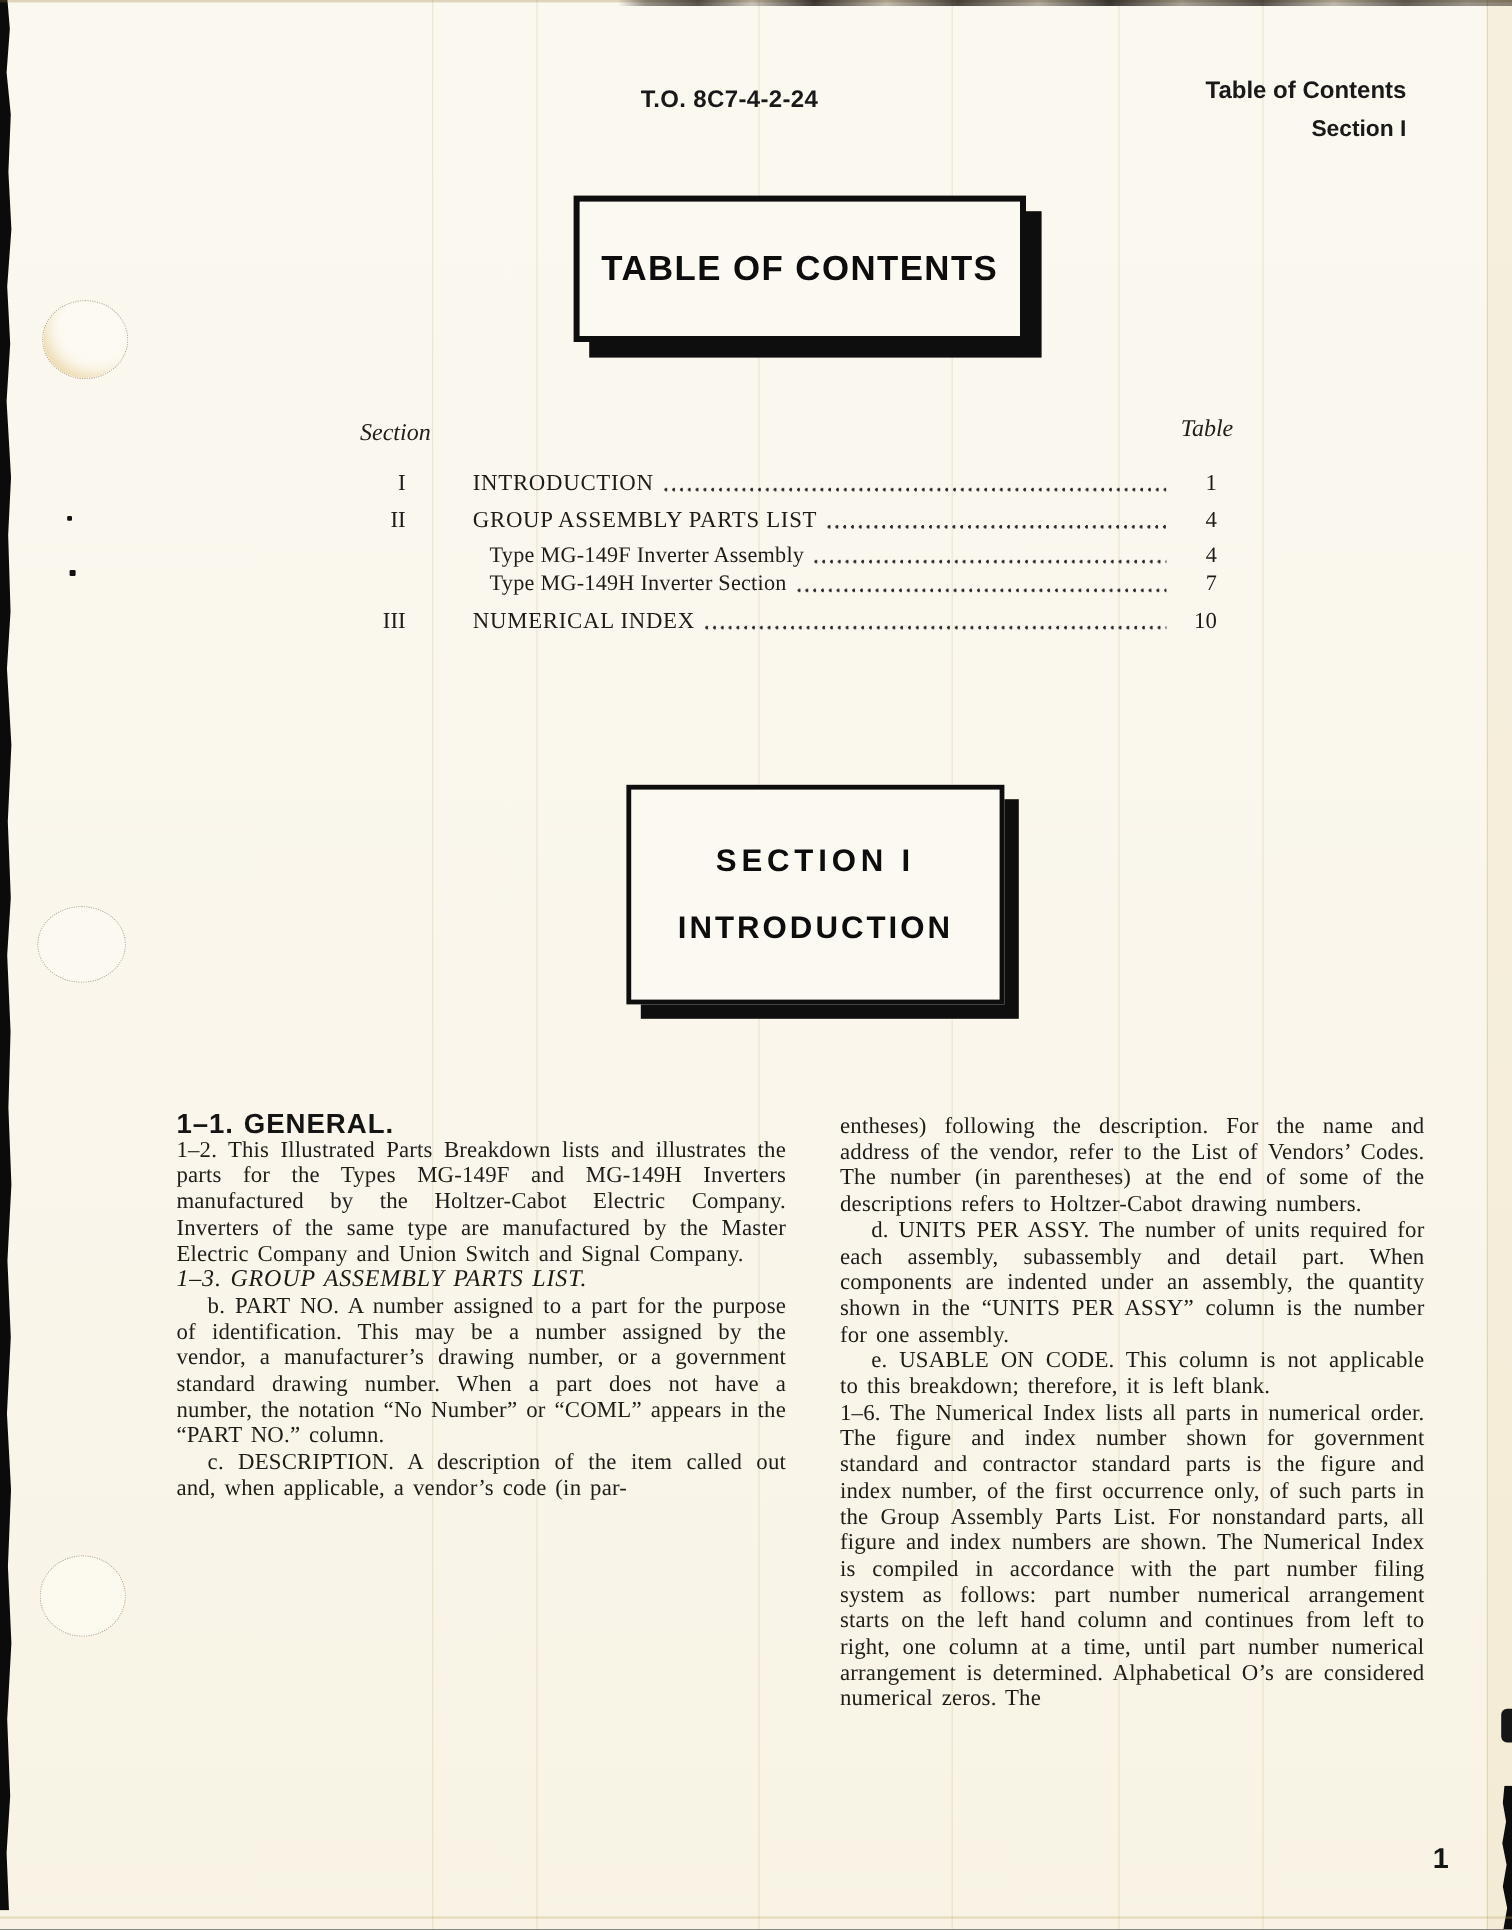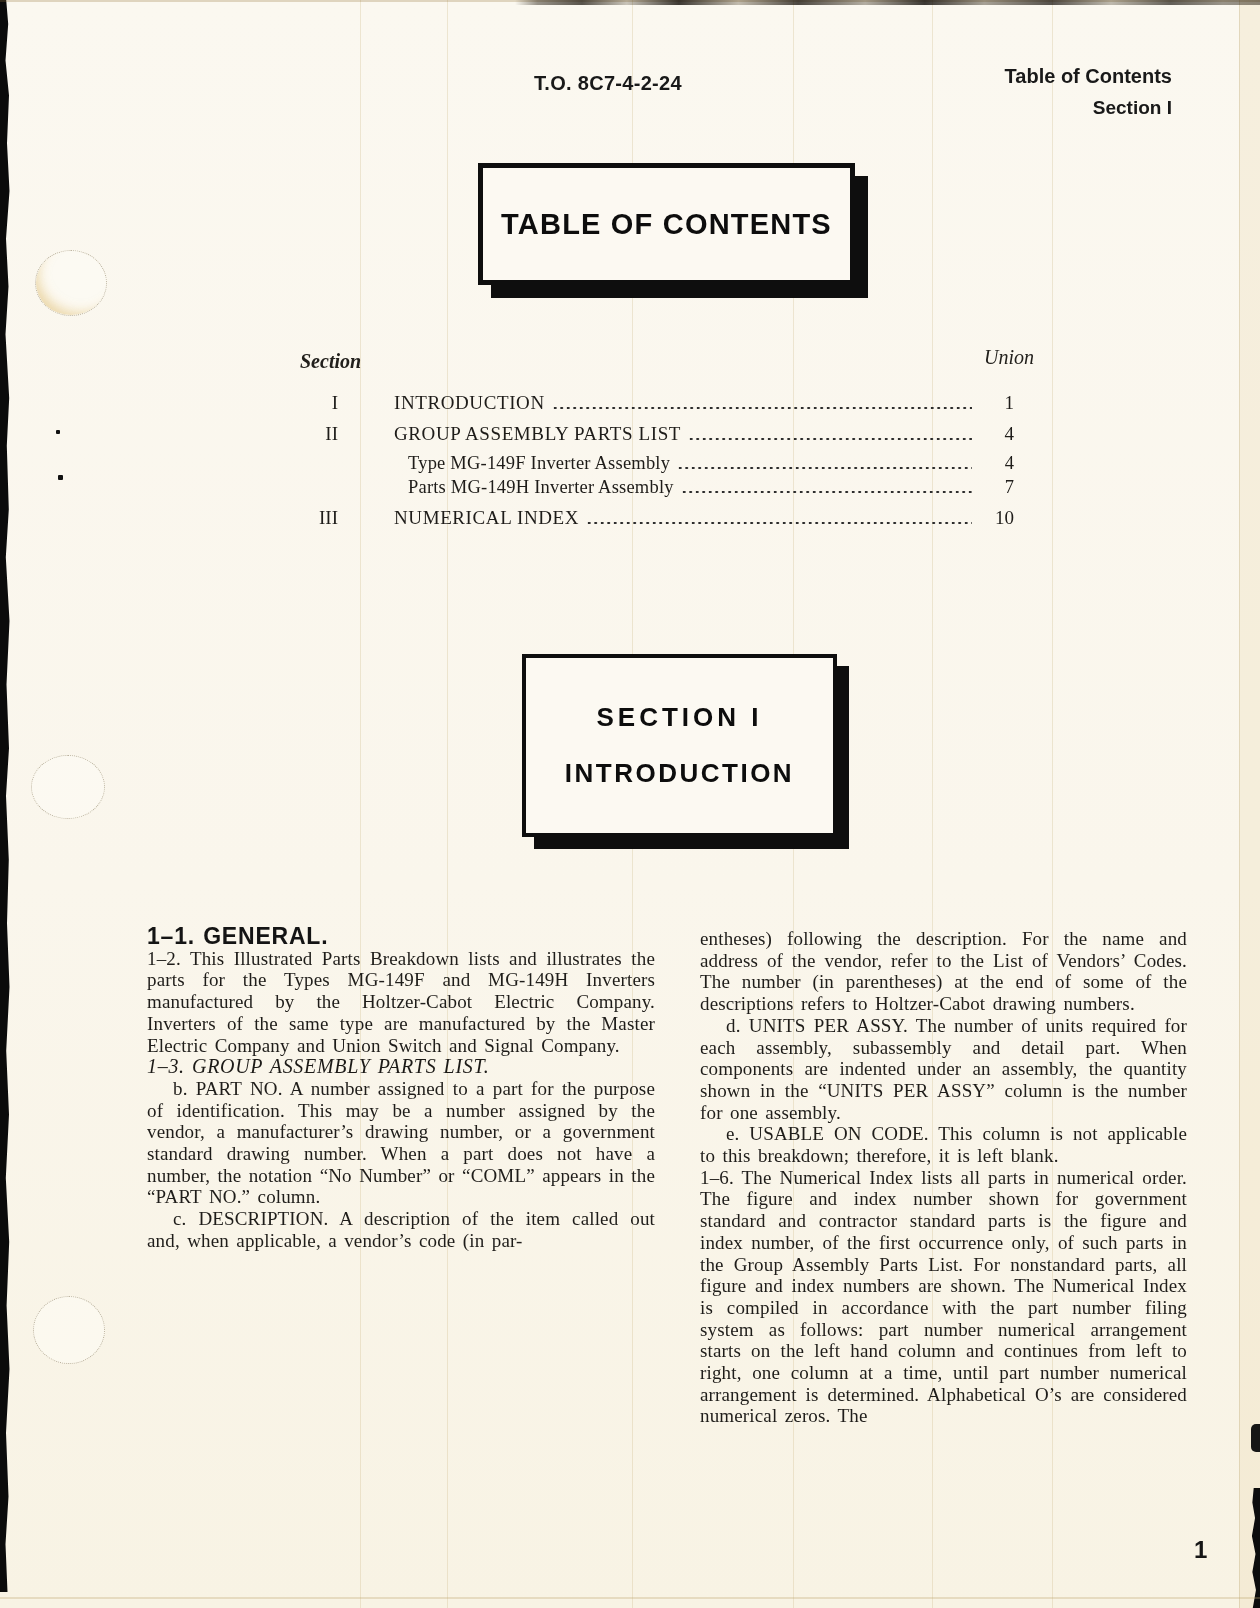--- a/index.html
+++ b/index.html
@@ -44,21 +44,21 @@
   .frame{position:absolute;background:#fcf9f2;border:5px solid #0e0e0e;box-shadow:13px 13px 0 0 #0e0e0e;
          display:flex;align-items:center;justify-content:center;flex-direction:column;
          font-family:"Liberation Sans",sans-serif;font-weight:700;color:#0d0d0d;}
   .toc-frame{left:478px;top:163px;width:367px;height:112px;}
   .toc-frame .t{font-size:29px;letter-spacing:1.2px;}
   .sec-frame{left:522px;top:654px;width:307px;height:175px;border-width:4px;box-shadow:12px 12px 0 0 #0e0e0e;gap:25px;}
   .sec-frame .l1{font-size:26px;letter-spacing:4px;}
   .sec-frame .l2{font-size:26px;letter-spacing:2.5px;}
   
   .toc-hd{position:absolute;font-style:italic;font-size:20px;color:#22201c;}
-  .toc-hd.sec{left:300px;top:350px;font-weight:bold;}
+  .toc-hd.sec{left:300px;top:350px;}
   .toc-hd.pg{left:984px;top:346px;}
   .toc-list{position:absolute;left:298px;top:344px;width:716px;height:200px;}
   .toc-row{position:absolute;left:0;width:100%;display:flex;align-items:baseline;font-size:19px;color:#1e1c19;}
   .toc-row .num{width:40px;text-align:right;flex:0 0 auto;}
   .toc-row .title{flex:0 0 auto;margin-left:56px;letter-spacing:.6px;white-space:nowrap;}
   .toc-row.sub{font-size:18.5px;}
   .toc-row.sub .title{margin-left:110px;letter-spacing:.2px;text-align:right;}
   .toc-row .dots{flex:1 1 auto;height:16px;margin:0 8px 0 7px;align-self:flex-end;
     background-image:radial-gradient(circle at 3px 3px,#2b2b2b 1.25px,rgba(0,0,0,0) 1.5px);
     background-size:6.5px 6px;background-repeat:repeat-x;background-position:left bottom 3px;}
@@ -106,42 +106,42 @@
 
   <div class="hdr hdr-to">T.O. 8C7-4-2-24</div>
   <div class="hdr hdr-right hdr-r1">Table of Contents</div>
   <div class="hdr hdr-right hdr-r2">Section I</div>
 
   <div class="frame toc-frame">
     <div class="t">TABLE OF CONTENTS</div>
   </div>
 
   <div class="toc-hd sec">Section</div>
-  <div class="toc-hd pg">Union</div>
+  <div class="toc-hd pg">Table</div>
 
   <div class="toc-list">
     <div class="toc-row r1">
       <span class="num">I</span>
       <span class="title">INTRODUCTION</span>
       <span class="dots"></span>
       <span class="pg">1</span>
     </div>
     <div class="toc-row r2">
       <span class="num">II</span>
       <span class="title">GROUP ASSEMBLY PARTS LIST</span>
       <span class="dots"></span>
       <span class="pg">4</span>
     </div>
     <div class="toc-row sub r3">
       <span class="title">Type MG-149F Inverter Assembly</span>
       <span class="dots"></span>
       <span class="pg">4</span>
     </div>
     <div class="toc-row sub r4">
-      <span class="title">Parts MG-149H Inverter Assembly</span>
+      <span class="title">Type MG-149H Inverter Section</span>
       <span class="dots"></span>
       <span class="pg">7</span>
     </div>
     <div class="toc-row r5">
       <span class="num">III</span>
       <span class="title">NUMERICAL INDEX</span>
       <span class="dots"></span>
       <span class="pg">10</span>
     </div>
   </div>

